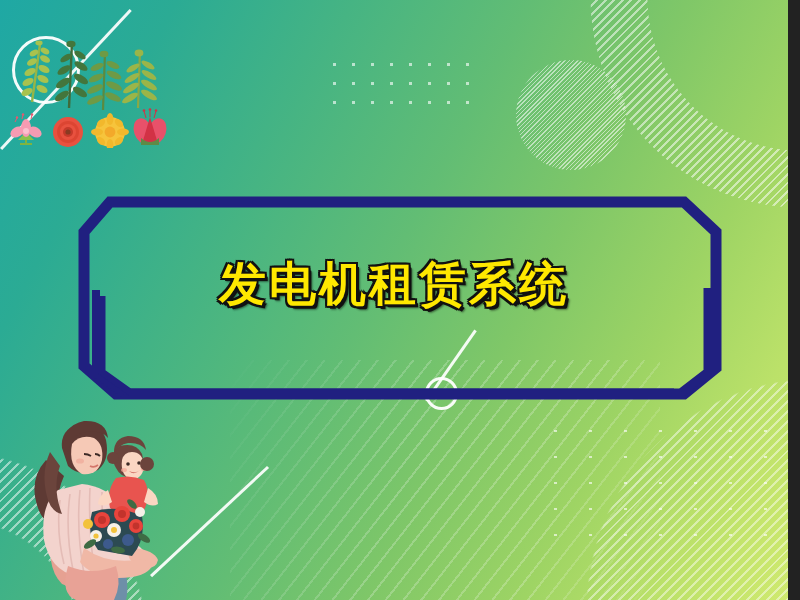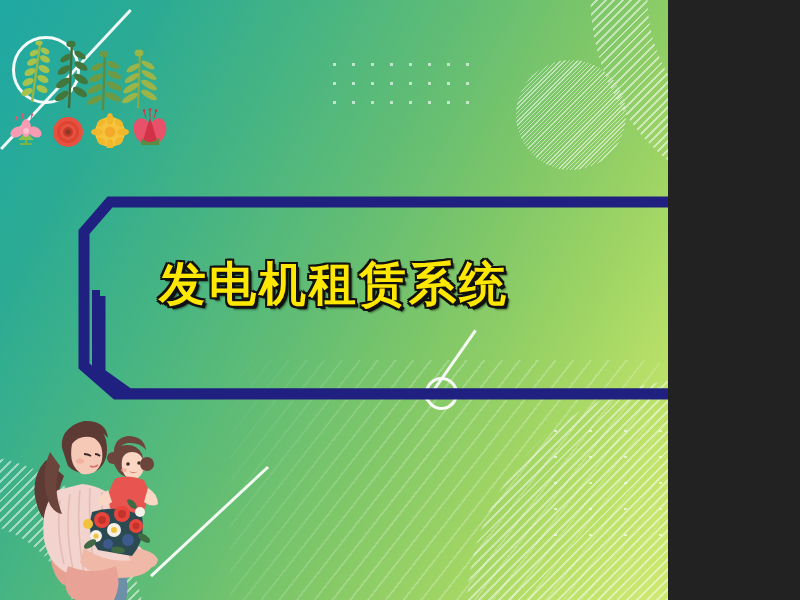--- a/index.html
+++ b/index.html
@@ -2,21 +2,21 @@
 <html><head>
 <meta charset="utf-8">
 <style>
   html, body {
     margin: 0;
     padding: 0;
     background: #222;
   }
   #slide {
     position: relative;
-    width: 668px;
+    width: 788px;
     height: 600px;
     overflow: hidden;
     font-family: "Liberation Sans", sans-serif;
     background: linear-gradient(118deg,
         #1fa8a4 0%,
         #2bab94 16%,
         #46b483 32%,
         #62bd74 48%,
         #7fc768 62%,
         #9ed464 76%,

